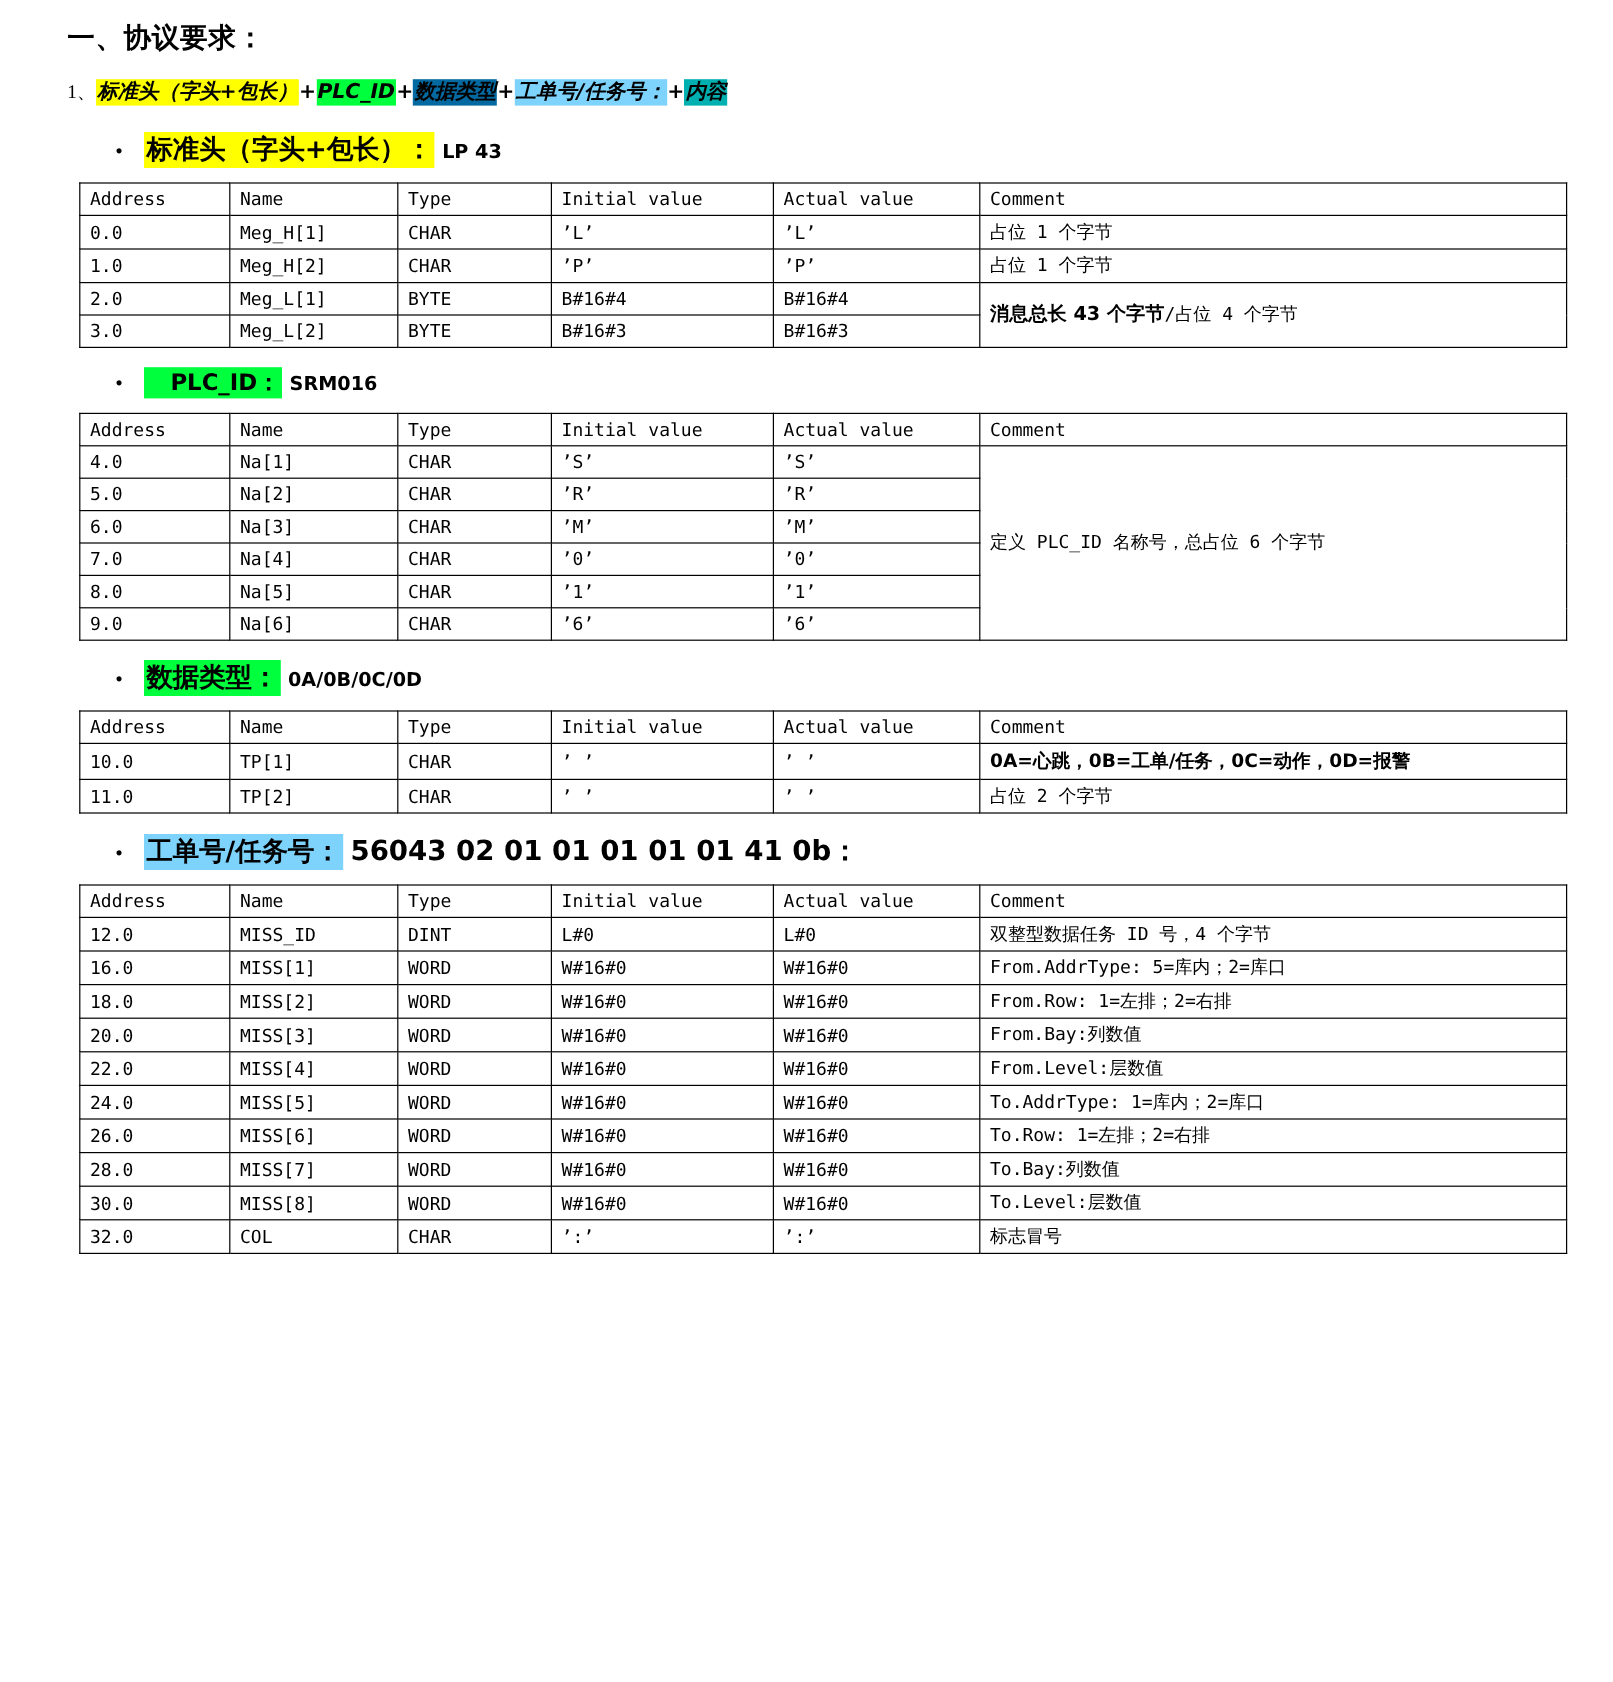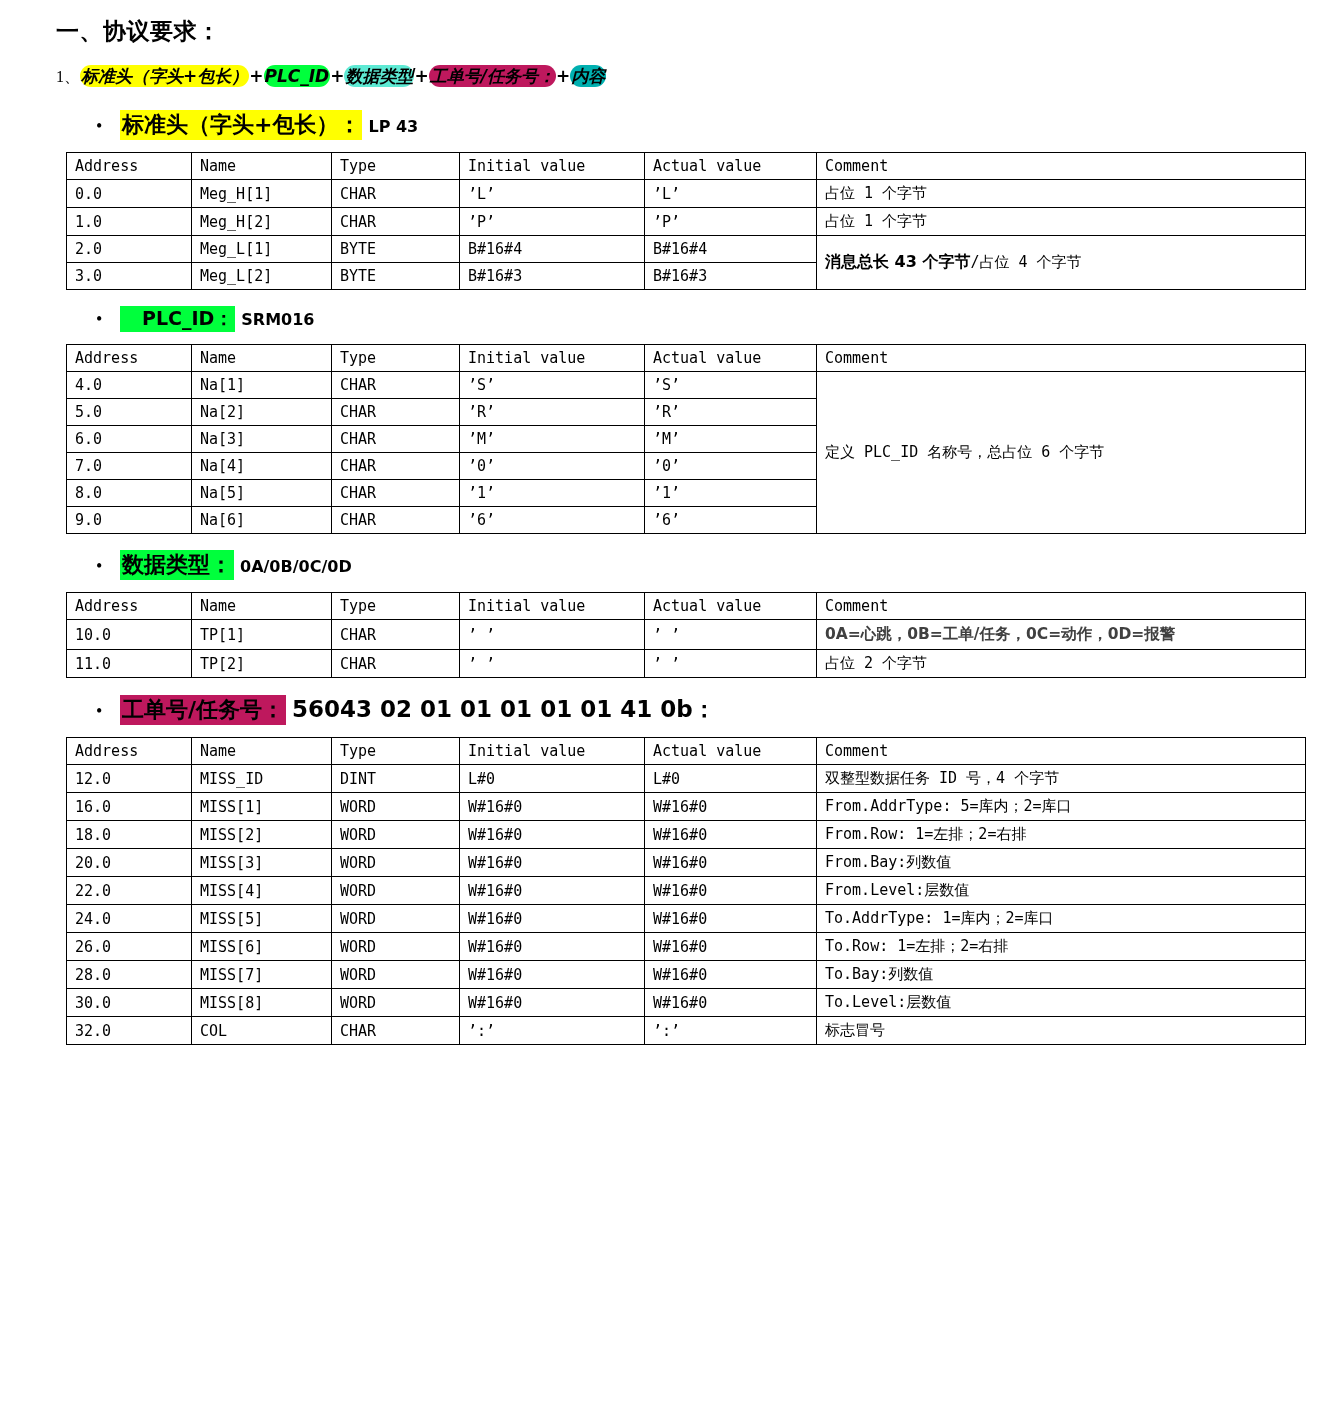--- a/index.html
+++ b/index.html
@@ -33,26 +33,25 @@
   .proto-line .num {
     font-family: "Liberation Serif", serif;
     font-size: 16px;
   }
   .hl {
     font-family: "DejaVu Sans", sans-serif;
     font-style: italic;
     font-weight: bold;
     font-size: 17px;
     padding: 1px 1px;
-    border-radius: 11px;
   }
   .hl-yellow { background: #ffff00; }
   .hl-green  { background: #00ff3c; }
-  .hl-cyan   { background: #5eead4; }
-  .hl-magenta{ background: #be185d; }
+  .hl-cyan   { background: #0369a1; }
+  .hl-magenta{ background: #7dd3fc; }
   .hl-teal   { background: #00b0b0; }
   .plusbit {
     font-family: "DejaVu Sans", sans-serif;
     font-weight: bold;
     font-style: italic;
     font-size: 17px;
   }
 
   .bullet-row {
     display: flex;
@@ -112,21 +111,21 @@
   th.cmt {
     font-family: "DejaVu Sans Mono", monospace;
     font-size: 15px;
   }
   td.cmt .bold-cn {
     font-family: "DejaVu Sans", sans-serif;
     font-weight: bold;
     font-size: 16px;
   }
   td.cmt.red {
-    color: #404040;
+    color: #000000;
     font-family: "DejaVu Sans", sans-serif;
     font-weight: bold;
     font-size: 15.5px;
   }
   .col-addr { width: 125px; }
   .col-name { width: 140px; }
   .col-type { width: 128px; }
   .col-init { width: 185px; }
   .col-act  { width: 172px; }
 </style>

